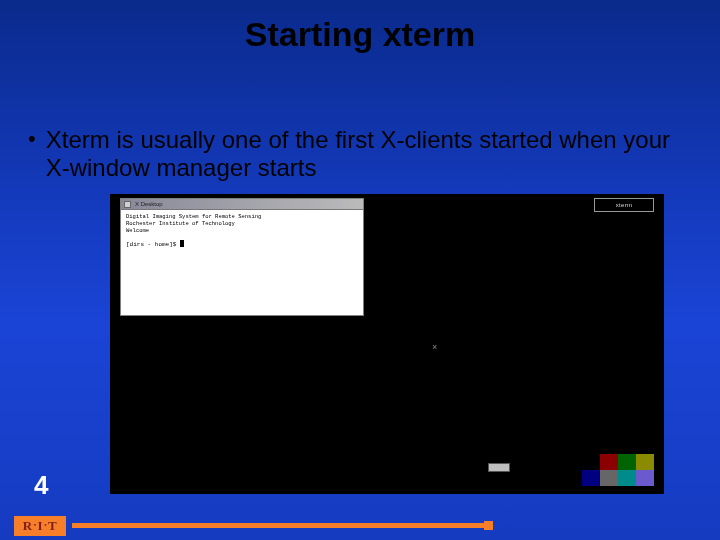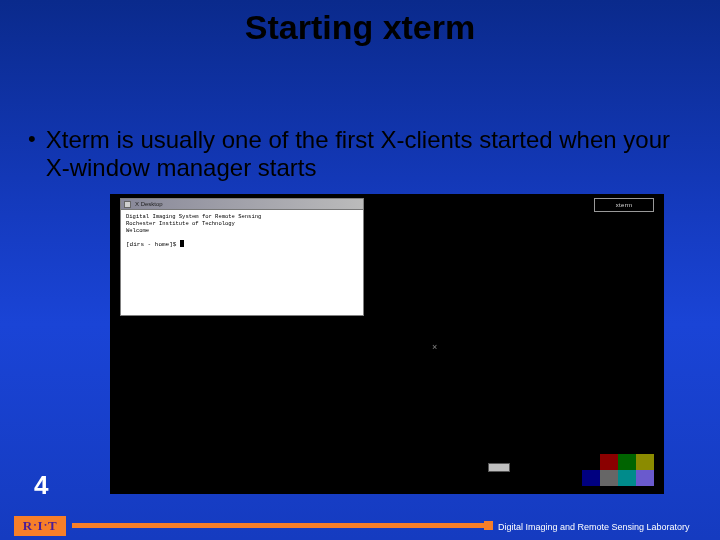--- a/index.html
+++ b/index.html
@@ -8,21 +8,21 @@
     font-family: Arial, Helvetica, sans-serif;
     background: linear-gradient(180deg, #0a2a8c 0%, #153bc0 40%, #1a44d6 60%, #153bc0 100%);
     position: relative;
     color: #000;
   }
   .title {
     text-align: center;
     font-size: 34px;
     font-weight: bold;
     color: #000;
-    padding-top: 8px;
+    padding-top: 15px;
   }
   .bullet-row {
     position: absolute;
     top: 126px;
     left: 28px;
     width: 660px;
     display: flex;
     align-items: flex-start;
   }
   .bullet-dot {
@@ -156,21 +156,21 @@
     height: 20px;
     background: #f77f29;
     display: flex;
     align-items: center;
     justify-content: center;
   }
   .rit-text {
     font-family: Georgia, "Times New Roman", serif;
     font-weight: bold;
     font-size: 13px;
-    color: #4c1d95;
+    color: #7f1d1d;
     letter-spacing: 0.5px;
   }
   .rit-text .dot { font-size: 7px; vertical-align: 3px; padding: 0 1px; }
   .footer-bar {
     position: absolute;
     left: 72px;
     bottom: 12px;
     height: 5px;
     width: 412px;
     background: #f77f29;
@@ -239,14 +239,13 @@
 <div class="page-number">4</div>
 
 <div class="footer">
   <div class="rit-box">
     <span class="rit-text">
       <span>R</span><span class="dot">•</span><span>I</span><span class="dot">•</span><span>T</span>
     </span>
   </div>
   <div class="footer-bar"></div>
   <div class="footer-square"></div>
-  <div class="footer-label">Digital Imaging and Remote Sensing Laboratory</div>
 </div>
 
 </body></html>

